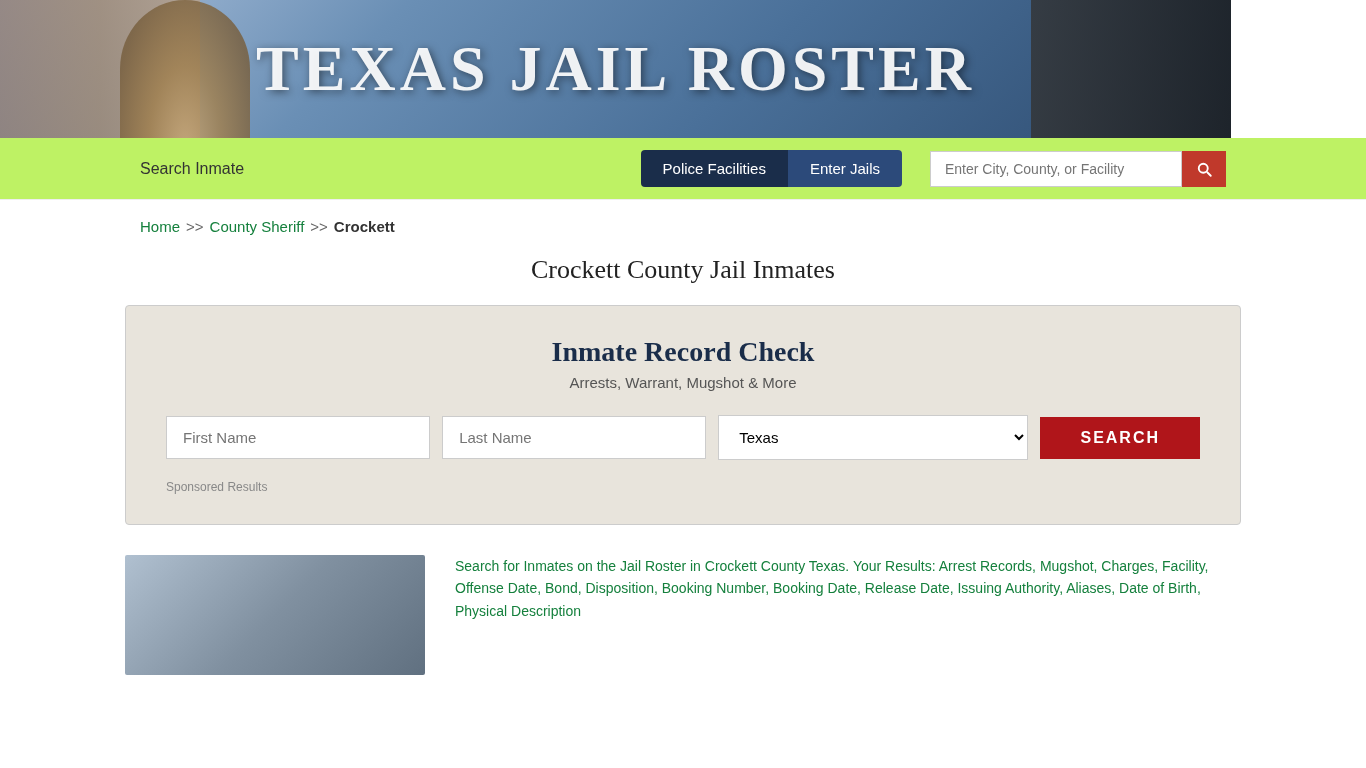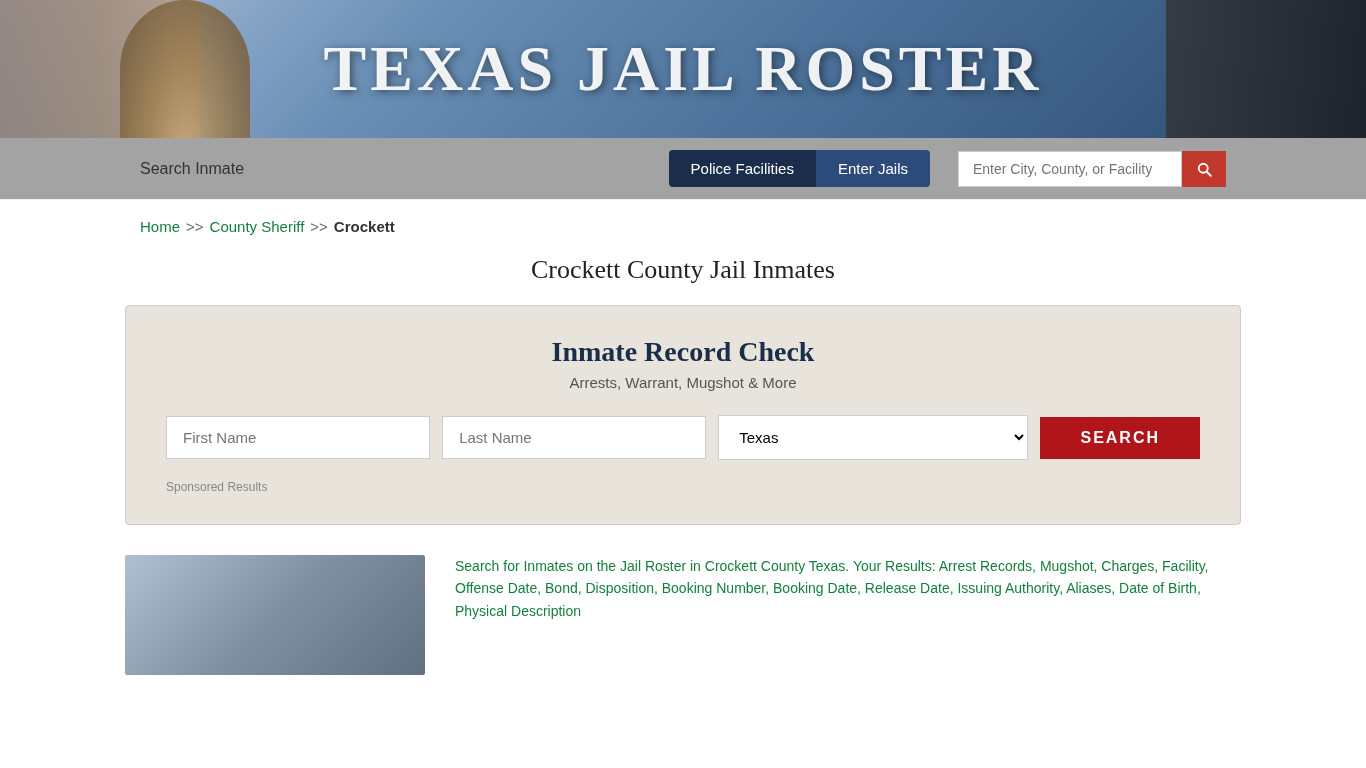--- a/index.html
+++ b/index.html
@@ -1,20 +1,20 @@
 <!DOCTYPE html>
 <html><head>
   <meta charset="utf-8">
   <style>
     * { margin: 0; padding: 0; box-sizing: border-box; }
     body { font-family: Georgia, 'Times New Roman', serif; background: #fff; width: 1366px; min-height: 768px; overflow-x: hidden; }
 
     
     .header-banner {
-      width: 1366px;
+      width: 1231px;
       height: 138px;
       background: linear-gradient(135deg, #b0c4de 0%, #6a8fb5 30%, #4a7099 60%, #2c4a6e 100%);
       position: relative;
       overflow: hidden;
       display: flex;
       align-items: center;
       justify-content: center;
     }
     .header-banner-title {
       font-family: 'Palatino Linotype', Palatino, serif;
@@ -53,21 +53,21 @@
       background: radial-gradient(ellipse at 50% 110%, #c8a878 0%, #a08050 40%, #786040 80%);
       border-radius: 50% 50% 0 0;
       opacity: 0.85;
     }
 
     
     .navbar {
       display: flex;
       align-items: center;
       padding: 12px 140px;
-      background: #a3a3a3;
+      background: #bef264;
       border-bottom: 1px solid #eee;
       gap: 20px;
     }
     .nav-search-label {
       font-family: Arial, sans-serif;
       font-size: 16px;
       color: #333;
       flex: 1;
     }
     .nav-buttons {
@@ -97,21 +97,21 @@
     .nav-search-wrapper {
       display: flex;
       align-items: center;
       margin-left: 8px;
     }
     .nav-search-input {
       border: 1px solid #ccc;
       padding: 9px 14px;
       font-size: 14px;
       font-family: Arial, sans-serif;
-      width: 224px;
+      width: 252px;
       outline: none;
     }
     .nav-search-btn {
       background: #c0392b;
       border: none;
       padding: 9px 13px;
       cursor: pointer;
       display: flex;
       align-items: center;
       justify-content: center;

